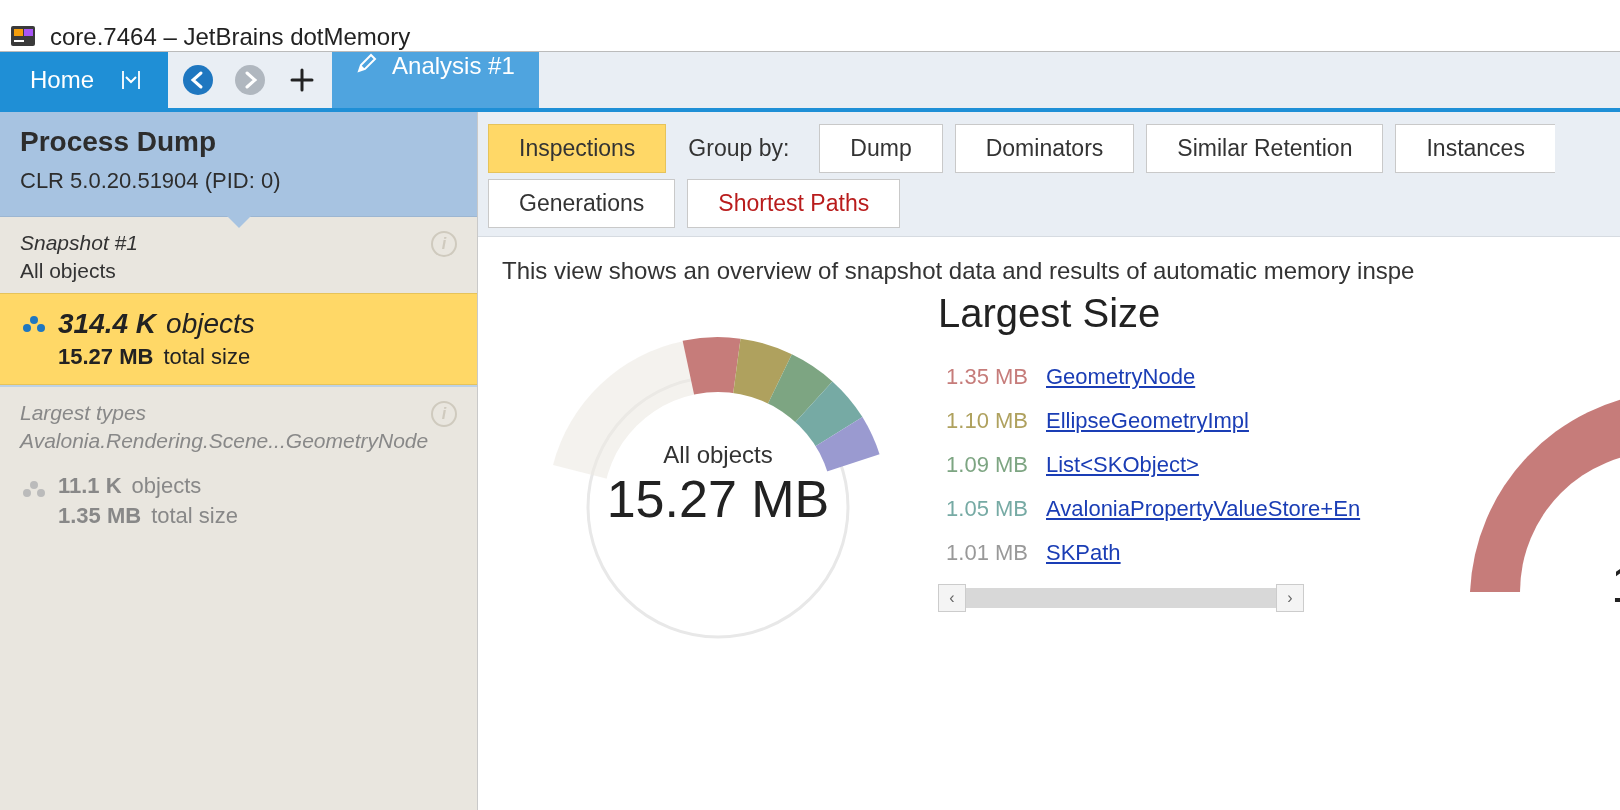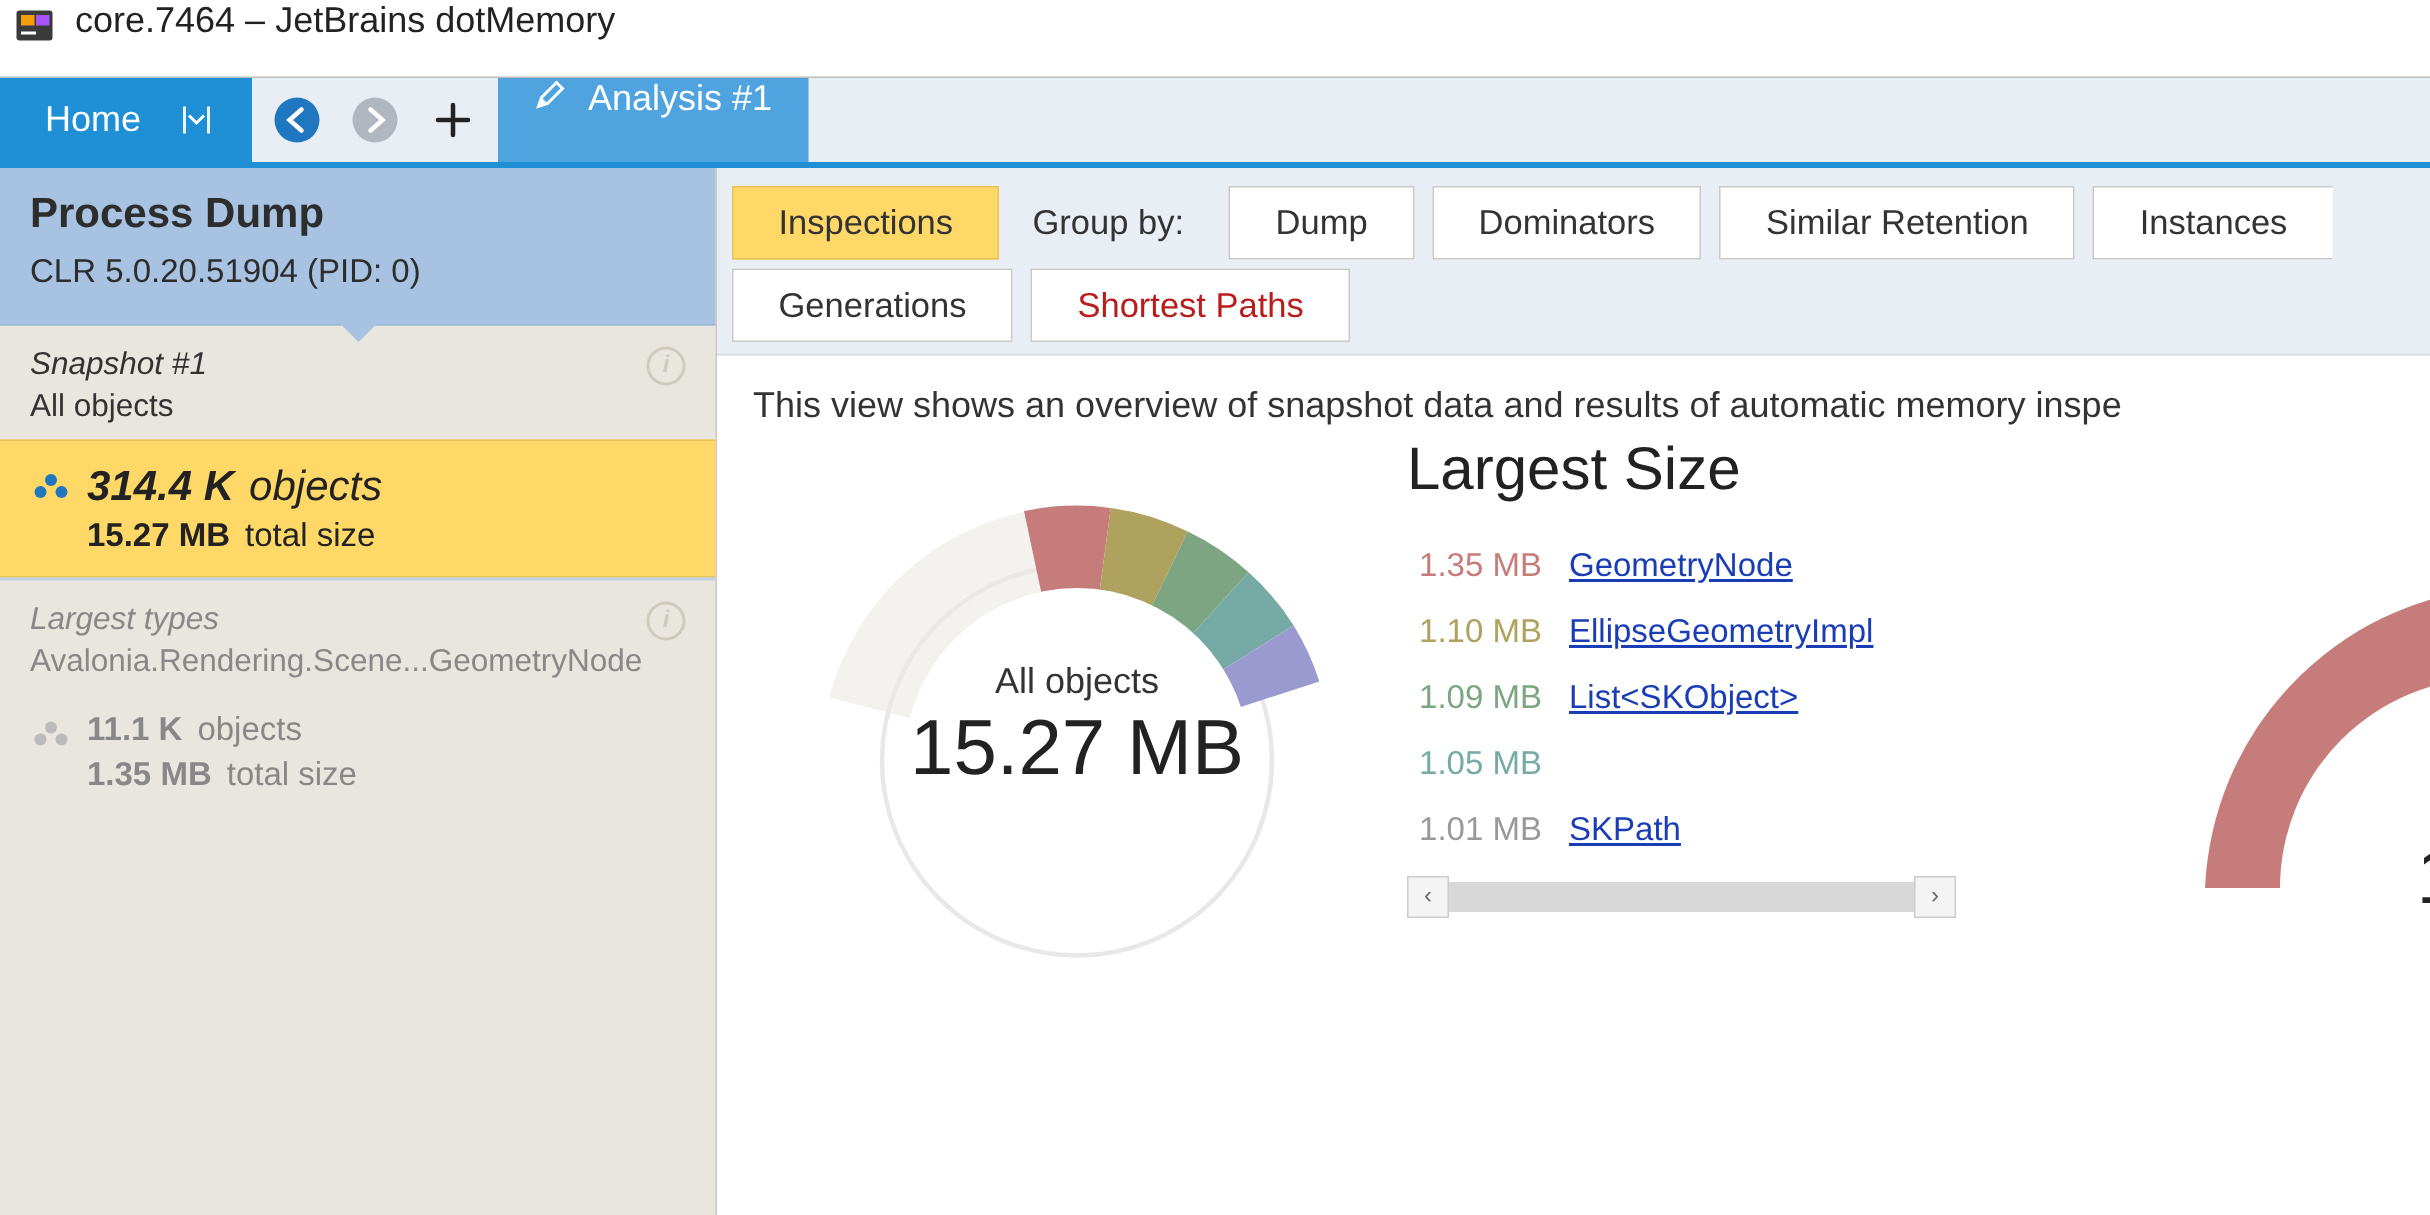--- a/index.html
+++ b/index.html
@@ -1,19 +1,19 @@
 <!DOCTYPE html>
 <html><head>
 <meta charset="utf-8">
 <style>
   * { box-sizing: border-box; margin: 0; padding: 0; }
   body { font-family: "Segoe UI", Arial, sans-serif; font-size: 16px; background: #fff; color: #222; overflow: hidden; width: 1620px; height: 810px; }
 
   
-  .titlebar { height: 52px; display: flex; align-items: flex-start; padding-left: 8px; border-bottom: 1px solid #bbb; }
+  .titlebar { height: 52px; display: flex; align-items: flex-end; padding-left: 8px; border-bottom: 1px solid #bbb; }
   .titlebar .app-icon { width: 32px; height: 32px; margin-right: 10px; display:flex;align-items:center;justify-content:center; }
   .titlebar .title-text { font-size: 24px; color: #222; }
 
   
   .toolbar { height: 60px; display: flex; align-items: stretch; border-bottom: 4px solid #1f8fd6; background:#e9eef4}
   .home-btn { background: #1f8fd6; color: #fff; display: flex; align-items: center; padding: 0 28px 0 30px; font-size: 24px; gap:28px; }
   .home-caret { width:18px;height:18px;border-left:2px solid rgba(255,255,255,.9);border-right:2px solid rgba(255,255,255,.9);display:flex;align-items:center;justify-content:center;}
   .navgrp { display:flex; align-items:center; padding:0 6px; gap:4px; background:#e9eef4; }
   .navbtn { width:48px;height:48px;display:flex;align-items:center;justify-content:center;border-radius:4px; }
   .navbtn.active svg circle{fill:#1f77c0}
@@ -34,21 +34,21 @@
   .info-badge { float:right; width:26px;height:26px;border:2px solid #cfcabe;border-radius:50%;display:flex;align-items:center;justify-content:center;color:#cfcabe;font-weight:bold;font-style:italic;font-size:16px;}
 
   .snap-card { background:#ffd867; border-top:1px solid #e6c35a; border-bottom:1px solid #e6c35a; padding:14px 20px 14px 20px;}
   .snap-card .row1 { display:flex; align-items:center; gap:10px; font-size:28px;font-style:italic;}
   .snap-card .row2 { display:flex; align-items:center; gap:10px; font-size:22px; padding-left:38px; margin-top:4px;}
   .dots-icon { width:28px;height:20px;display:flex;align-items:center;justify-content:center;}
   .bold { font-weight:700; }
 
   .lt-head { padding:14px 20px 6px 20px; border-top:2px solid #bdd2e7;}
   .lt-head .t { font-style:italic; font-size:21px; color:#888; }
-  .lt-head .s { font-size:21px; color:#888; margin-top:4px;}
+  .lt-head .s { font-size:21px; color:#888; margin-top:4px;font-style:italic;}
   .lt-card { padding:14px 20px 14px 20px;}
   .lt-card .row1 { display:flex; align-items:flex-end; gap:10px; font-size:22px; color:#888;}
   .lt-card .row2 { display:flex; align-items:center; gap:10px; font-size:22px; padding-left:38px; margin-top:4px;color:#888;}
 
   
   .right { flex:1; background:#fff; overflow:hidden; position:relative;}
   .tabs-area { background:#e9eef4; padding:12px 0 2px 10px; border-bottom:1px solid #d6dbe1;}
   .tabsrow { display:flex; align-items:center; gap:12px; margin-bottom:6px; flex-wrap:wrap;}
   .tabbtn { border:1px solid #c9c9c9; background:#fff; padding:10px 30px; font-size:23px; color:#333;}
   .tabbtn.sel { background:#ffd867; border-color:#e6c35a;}
@@ -245,20 +245,21 @@
         <div class="legend-row">
           <span class="sz c1">1.10 MB</span>
           <a class="nm">EllipseGeometryImpl</a>
         </div>
         <div class="legend-row">
           <span class="sz c2">1.09 MB</span>
           <a class="nm">List&lt;SKObject&gt;</a>
         </div>
         <div class="legend-row">
           <span class="sz c3">1.05 MB</span>
+          <a class="nm">AvaloniaPropertyValueStore+En</a>
         </div>
         <div class="legend-row">
           <span class="sz c4">1.01 MB</span>
           <a class="nm">SKPath</a>
         </div>
         <div class="hscroll">
           <div class="arrow">‹</div>
           <div class="track"></div>
           <div class="arrow">›</div>
         </div>

